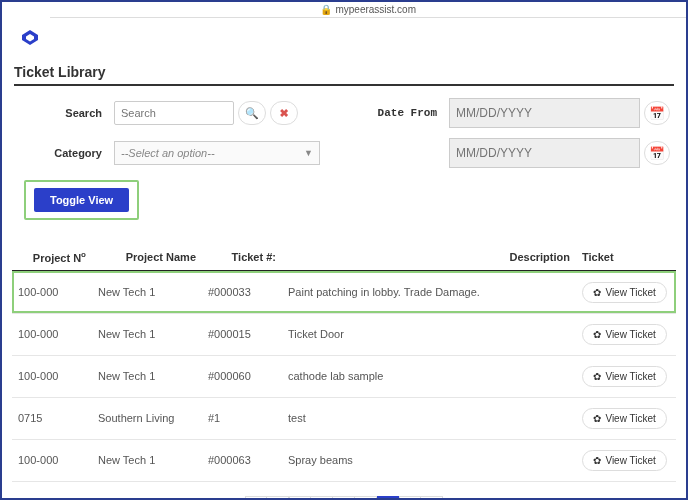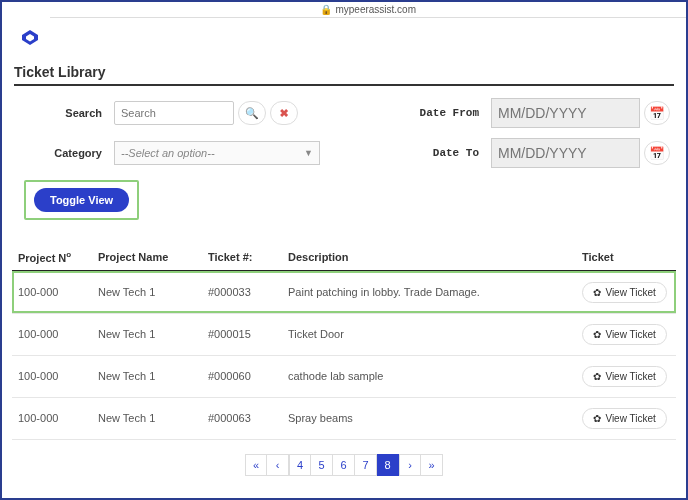--- a/index.html
+++ b/index.html
@@ -104,27 +104,27 @@
     padding: 0 6px;
     display: flex;
     align-items: center;
     justify-content: space-between;
     cursor: pointer;
     font-style: italic;
   }
   .select-caret { color: #888; font-size: 9px; }
   .spacer { flex: 1; }
   .date-input {
-    width: 149px;
+    width: 191px;
     height: 24px;
     border: 1px solid #ccc;
     background: #eee;
     color: #999;
     padding: 14px 6px;
-    font-size: 14px;
+    font-size: 12px;
   }
   .cal-btn {
     width: 26px; height: 24px;
     border: 1px solid #ddd;
     background: #fff;
     border-radius: 12px;
     margin-left: 4px;
     display: inline-flex;
     align-items: center;
     justify-content: center;
@@ -136,36 +136,36 @@
     border: 2px solid #8ecf7b;
     display: inline-block;
     padding: 6px 8px;
     margin: 2px 0 0 6px;
     border-radius: 2px;
   }
   .toggle-btn {
     background: #2b3fc9;
     color: #fff;
     border: none;
-    border-radius: 12px;
+    border-radius: 2px;
     padding: 6px 16px;
     font-size: 11px;
     font-weight: 600;
     cursor: pointer;
   }
   .table-wrap {
     padding: 18px 10px 0;
   }
   table {
     width: 100%;
     border-collapse: collapse;
     font-size: 11px;
   }
   thead th {
-    text-align: left;
+    text-align: right;
     font-weight: 700;
     padding: 6px 6px;
     border-bottom: 2px solid #222;
   }
   tbody td {
     padding: 10px 6px;
     border-bottom: 1px solid #e6e6e6;
     color: #555;
   }
   tbody tr.highlight {
@@ -254,21 +254,20 @@
     </button>
   </div>
 
   <div class="filter-row">
     <div class="filter-label">Category</div>
     <div class="select-box">
       <span>--Select an option--</span>
       <span class="select-caret">▼</span>
     </div>
     <div class="spacer"></div>
-    <div class="filter-label right">Date To</div>
     <input class="date-input" placeholder="MM/DD/YYYY" style="">
     <button class="cal-btn">
       <span>📅</span>
     </button>
   </div>
 
   <div class="toggle-wrap">
     <button class="toggle-btn">Toggle View</button>
   </div>
 </div>
@@ -309,20 +308,30 @@
           <td>100-000</td>
           <td>New Tech 1</td>
           <td>#000060</td>
           <td>cathode lab sample</td>
           <td class="col-action"><button class="view-btn">
               <span class="gear">✿</span>
               <span>View Ticket</span>
             </button></td>
         </tr>
         <tr>
+          <td>0715</td>
+          <td>Southern Living</td>
+          <td>#1</td>
+          <td>test</td>
+          <td class="col-action"><button class="view-btn">
+              <span class="gear">✿</span>
+              <span>View Ticket</span>
+            </button></td>
+        </tr>
+        <tr>
           <td>100-000</td>
           <td>New Tech 1</td>
           <td>#000063</td>
           <td>Spray beams</td>
           <td class="col-action"><button class="view-btn">
               <span class="gear">✿</span>
               <span>View Ticket</span>
             </button></td>
         </tr>
       </tbody>

